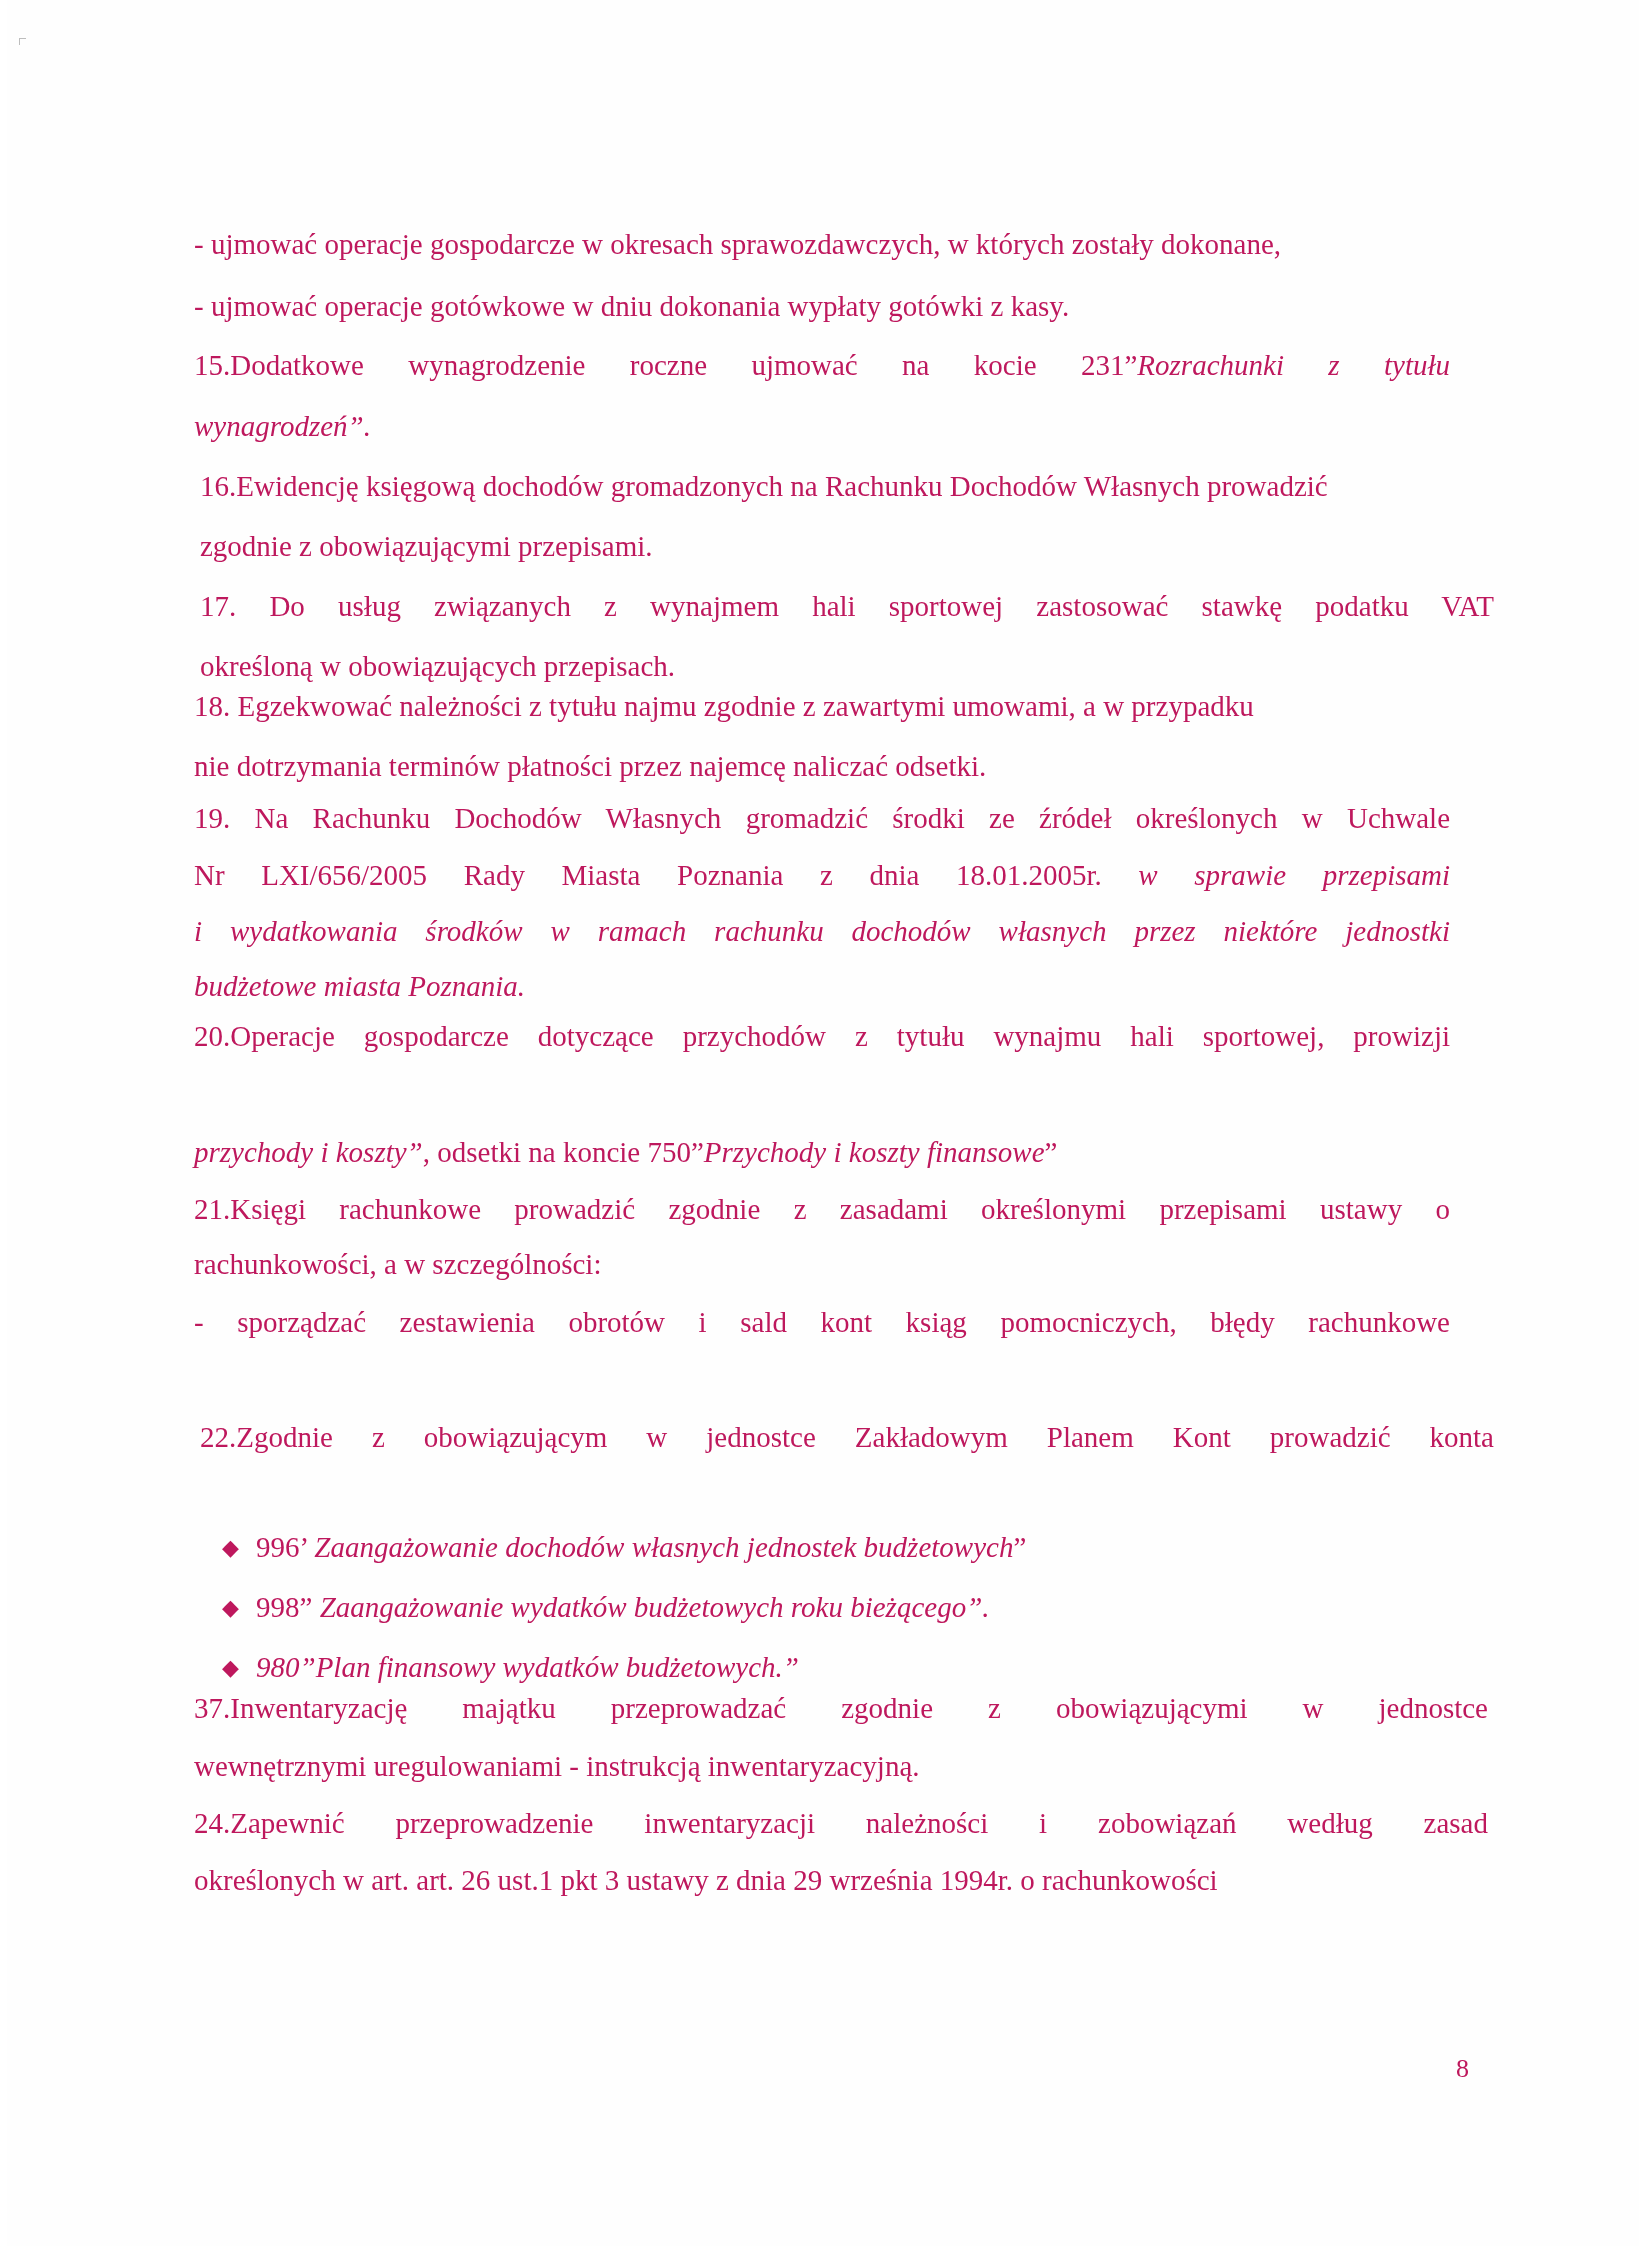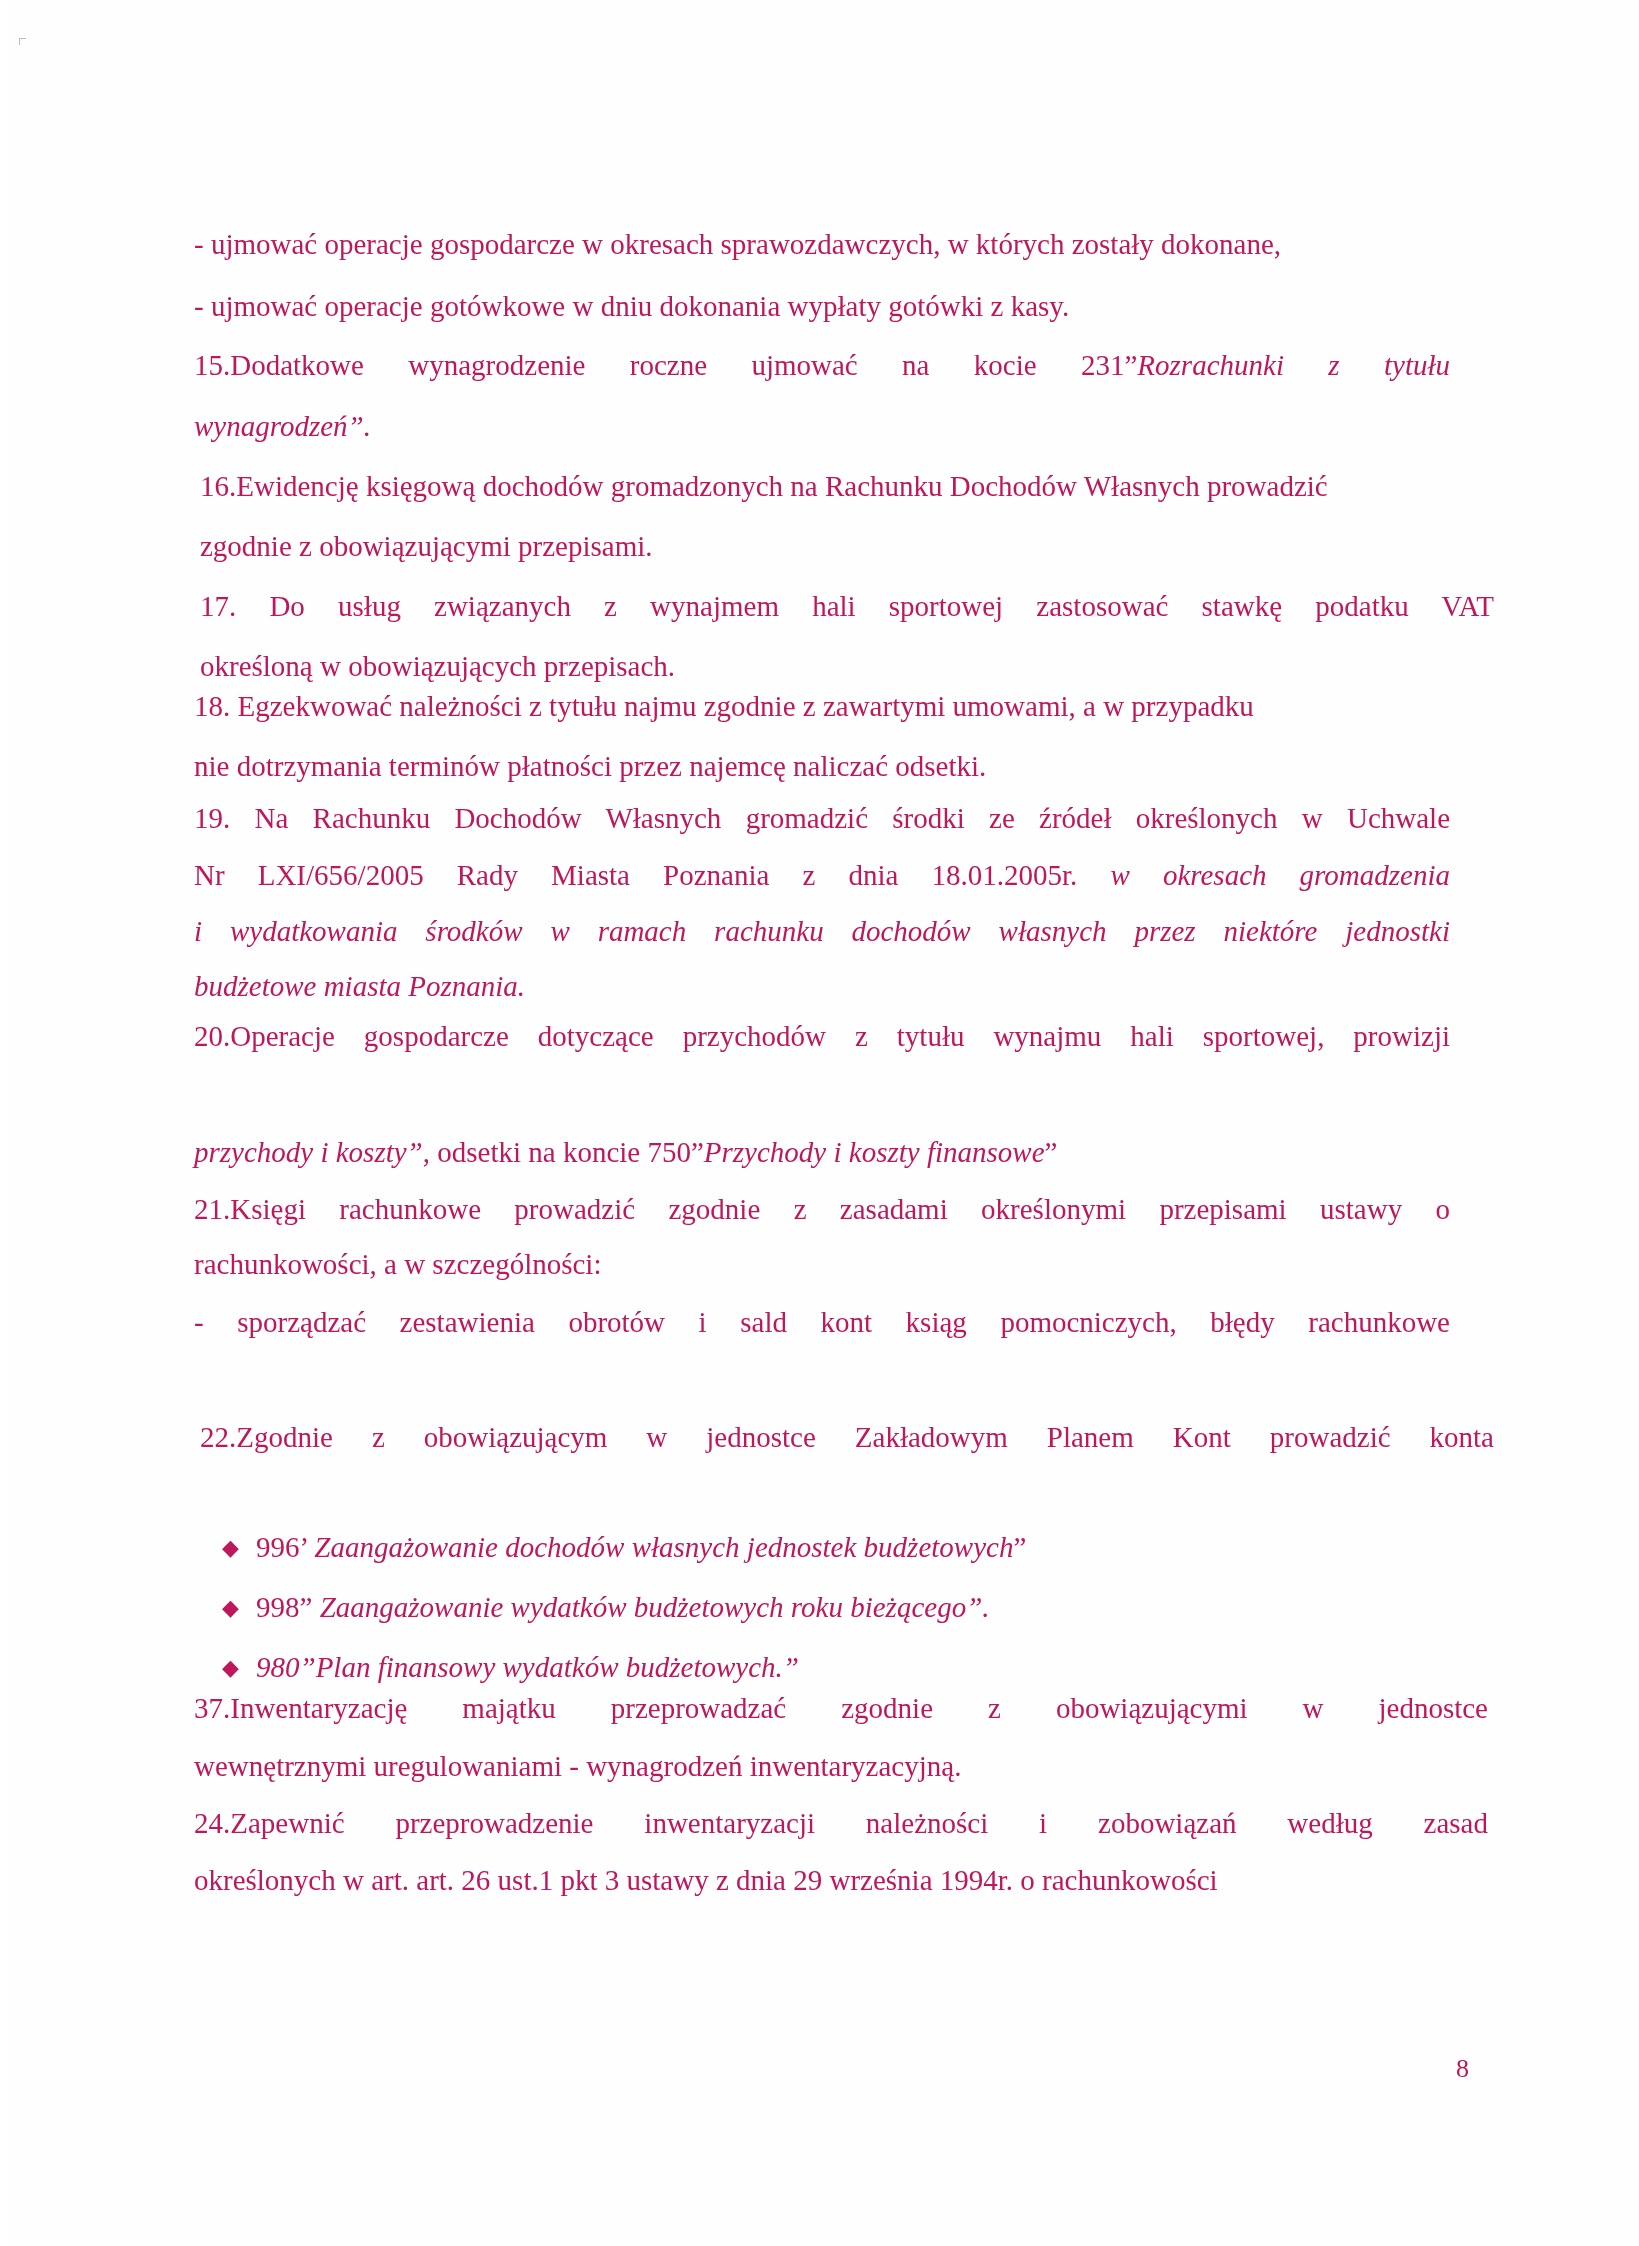--- a/index.html
+++ b/index.html
@@ -55,39 +55,39 @@
   <div class="line" style="top:288px"><span>- ujmować operacje gotówkowe w dniu dokonania wypłaty gotówki z kasy.</span></div>
   <div class="line justify w1256" style="top:347px"><span>15.Dodatkowe wynagrodzenie roczne ujmować na kocie 231”</span><i>Rozrachunki z tytułu</i></div>
   <div class="line" style="top:408px"><i>wynagrodzeń”.</i></div>
   <div class="line indent1" style="top:468px"><span>16.Ewidencję księgową dochodów gromadzonych na Rachunku Dochodów Własnych prowadzić</span></div>
   <div class="line indent1" style="top:528px"><span>zgodnie z obowiązującymi przepisami.</span></div>
   <div class="line justify indent1 w1294" style="top:588px"><span>17. Do usług związanych z wynajmem hali sportowej zastosować stawkę podatku VAT</span></div>
   <div class="line indent1" style="top:648px"><span>określoną w obowiązujących przepisach.</span></div>
   <div class="line" style="top:688px"><span>18. Egzekwować należności z tytułu najmu zgodnie z zawartymi  umowami, a w przypadku</span></div>
   <div class="line" style="top:748px"><span>nie dotrzymania terminów płatności  przez najemcę naliczać odsetki.</span></div>
   <div class="line justify w1256" style="top:800px"><span>19. Na Rachunku Dochodów Własnych gromadzić środki ze źródeł określonych w Uchwale</span></div>
-  <div class="line justify w1256" style="top:857px"><span>Nr LXI/656/2005 Rady Miasta Poznania z dnia 18.01.2005r. </span><i>w okresach gromadzenia</i></div>
+  <div class="line justify w1256" style="top:857px"><span>Nr LXI/656/2005 Rady Miasta Poznania z dnia 18.01.2005r. </span><i>w sprawie przepisami</i></div>
   <div class="line justify w1256" style="top:913px"><i>i wydatkowania środków w ramach rachunku dochodów własnych przez niektóre jednostki</i></div>
   <div class="line" style="top:968px"><i>budżetowe miasta  Poznania.</i></div>
   <div class="line justify w1256" style="top:1018px"><span>20.Operacje gospodarcze dotyczące przychodów z tytułu wynajmu hali sportowej, prowizji</span></div>
   <div class="line" style="top:1134px"><i>przychody i koszty”</i><span>, odsetki na koncie 750”</span><i>Przychody i koszty finansowe</i><span>”</span></div>
   <div class="line justify w1256" style="top:1191px"><span>21.Księgi rachunkowe prowadzić zgodnie z zasadami określonymi przepisami ustawy o</span></div>
   <div class="line justify w1256" style="top:1304px"><span>- sporządzać zestawienia obrotów i sald kont ksiąg pomocniczych, błędy rachunkowe</span></div>
   <div class="line" style="top:1246px"><span>rachunkowości, a w szczególności:</span></div>
   <div class="line justify indent1 w1294" style="top:1419px"><span>22.Zgodnie z obowiązującym w jednostce Zakładowym Planem Kont prowadzić konta</span></div>
 
   <div class="bullet" style="top:1529px">
     <span class="dia">◆</span><span><span>996’ </span><i>Zaangażowanie dochodów własnych jednostek budżetowych</i><span>”</span></span>
   </div>
   <div class="bullet" style="top:1589px">
     <span class="dia">◆</span><span><span>998” </span><i>Zaangażowanie wydatków budżetowych roku bieżącego”.</i></span>
   </div>
   <div class="bullet" style="top:1649px">
     <span class="dia">◆</span><span><i>980”Plan finansowy wydatków budżetowych.”</i></span>
   </div>
 
   <div class="line justify w1294" style="top:1690px"><span>37.Inwentaryzację majątku przeprowadzać zgodnie z obowiązującymi w jednostce</span></div>
-  <div class="line" style="top:1748px"><span>wewnętrznymi uregulowaniami - wynagrodzeń inwentaryzacyjną.</span></div>
+  <div class="line" style="top:1748px"><span>wewnętrznymi uregulowaniami - instrukcją inwentaryzacyjną.</span></div>
   <div class="line justify w1294" style="top:1805px"><span>24.Zapewnić przeprowadzenie inwentaryzacji należności i zobowiązań według zasad</span></div>
   <div class="line" style="top:1862px"><span>określonych w art. art. 26 ust.1 pkt 3  ustawy z dnia 29 września 1994r. o rachunkowości</span></div>
 
   <div class="pagenum">8</div>
 </div>
 
 </body></html>

